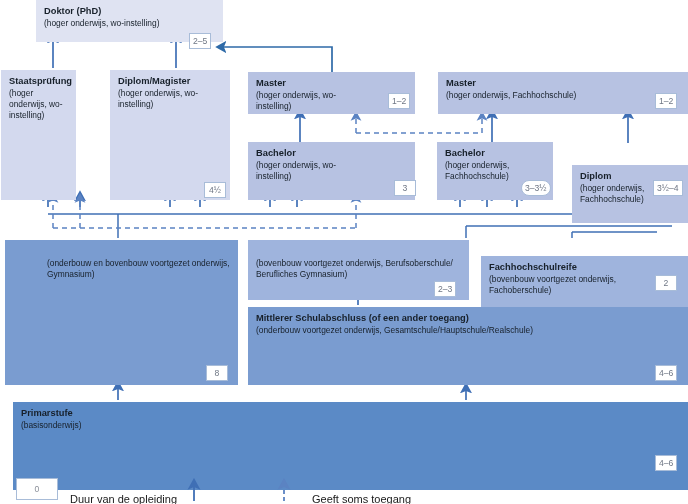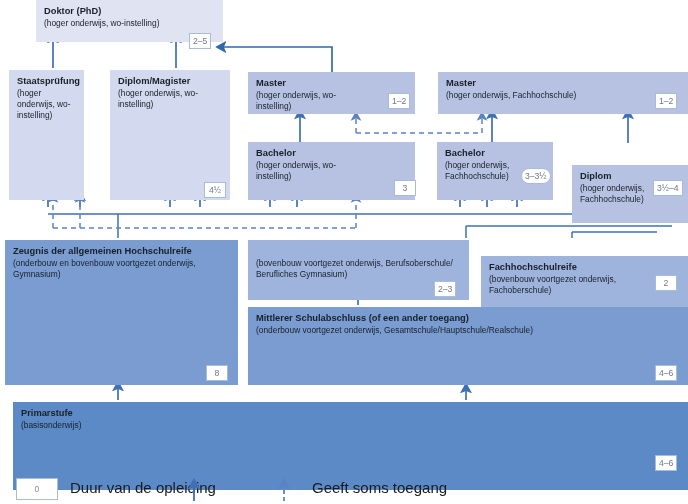--- a/index.html
+++ b/index.html
@@ -37,21 +37,21 @@
     font-size:8.6px;
     line-height:14px;
     height:16px;
     min-width:22px;
     text-align:center;
     padding:0 3px;
     box-sizing:border-box;
   }
   svg.arrows{position:absolute;left:0;top:0;width:688px;height:504px;overflow:visible;}
   .legend{position:absolute;left:0;top:478px;width:688px;height:26px;}
-  .legend .lbl{position:absolute;font-size:15px;color:#1a1a1a;top:1px;}
+  .legend .lbl{position:absolute;font-size:11px;color:#1a1a1a;top:15px;}
   .legend .durbox{
     position:absolute;left:16px;top:0px;width:40px;height:20px;
     border:1px solid #a8bcd8;background:#fff;
     color:#8a8f99;font-size:8.6px;text-align:center;line-height:20px;
   }
 </style>
 </head>
 <body>
 
 <div id="stage">
@@ -129,21 +129,21 @@
       <path d="M356,228 L672,228" stroke="none"></path>
     </g>
   </svg>
 
   <div class="box lvl-doktor" style="left:0px;top:0px;width:187px;height:42px;margin-left:36px;">
     <div class="ttl">Doktor (PhD)</div>
     <div class="sub">(hoger onderwijs, wo-instelling)</div>
   </div>
   <div class="badge" style="left:189px;top:33px;">2–5</div>
 
-  <div class="box lvl-pale" style="left:9px;top:70px;width:75px;height:130px;">
+  <div class="box lvl-pale" style="left:1px;top:70px;width:75px;height:130px;">
     <div class="ttl">Staatsprüfung</div>
     <div class="sub" style="right:8px;">(hoger onderwijs, wo-
 instelling)</div>
   </div>
 
   <div class="box lvl-pale" style="left:110px;top:70px;width:120px;height:130px;">
     <div class="ttl">Diplom/Magister</div>
     <div class="sub" style="right:8px;">(hoger onderwijs, wo-
 instelling)</div>
   </div>
@@ -165,32 +165,31 @@
     <div class="ttl">Bachelor</div>
     <div class="sub">(hoger onderwijs, wo-instelling)</div>
   </div>
   <div class="badge" style="left:394px;top:180px;">3</div>
 
   <div class="box lvl-mid" style="left:437px;top:142px;width:116px;height:58px;">
     <div class="ttl">Bachelor</div>
     <div class="sub" style="right:6px;">(hoger onderwijs,
 Fachhochschule)</div>
   </div>
-  <div class="badge" style="left:521px;top:168px;border-radius:8px;">3–3½</div>
+  <div class="badge" style="left:521px;top:180px;border-radius:8px;">3–3½</div>
 
   <div class="box lvl-mid" style="left:572px;top:142px;width:116px;height:58px;margin-top:23px;">
     <div class="ttl">Diplom</div>
     <div class="sub" style="right:6px;">(hoger onderwijs,
 Fachhochschule)</div>
   </div>
   <div class="badge" style="left:653px;top:180px;">3½–4</div>
 
   <div class="box lvl-strong" style="left:5px;top:240px;width:233px;height:145px;">
-    <div class="ttl">Zeugnis der allgemeinen Hochschulreife</div>
-    <div class="sub" style="right:8px;">(onderbouw en bovenbouw voortgezet onderwijs,
+    <div class="sub" style="right:8px;margin-left:34px;">(onderbouw en bovenbouw voortgezet onderwijs,
 Gymnasium)</div>
   </div>
   <div class="badge" style="left:206px;top:365px;">8</div>
 
   <div class="box lvl-blue" style="left:248px;top:240px;width:221px;height:60px;">
     <div class="sub" style="right:6px;">(bovenbouw voortgezet onderwijs, Berufsoberschule/
 Berufliches Gymnasium)</div>
   </div>
   <div class="badge" style="left:434px;top:281px;">2–3</div>
 

